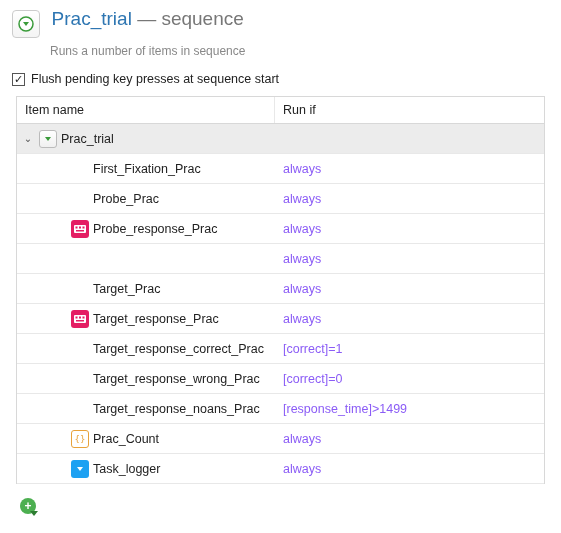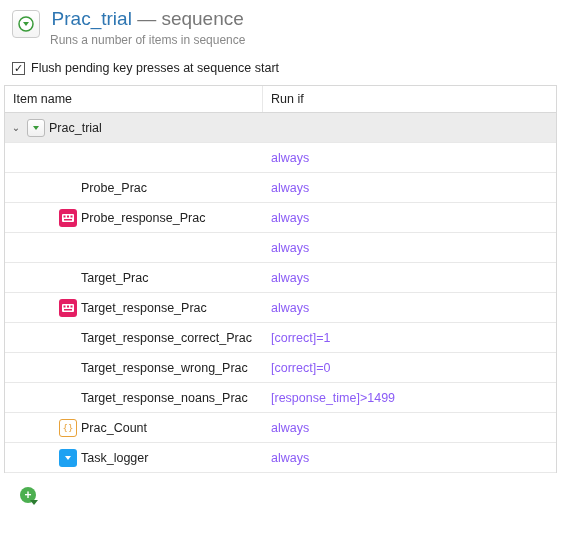--- a/index.html
+++ b/index.html
@@ -33,21 +33,21 @@
   .title-line {
     font-size: 19px;
     line-height: 22px;
     text-align: center;
   }
   .title-name { color: #2e76b2; }
   .title-type { color: #777; }
   .subtitle {
     font-size: 12px;
     color: #888;
-    margin-top: 3px;
+    margin-top: 14px;
   }
   .checkbox-row {
     display: flex;
     align-items: center;
     gap: 6px;
     padding: 4px 12px 10px 12px;
     font-size: 12.5px;
     color: #222;
   }
   .checkbox {
@@ -56,21 +56,21 @@
     border: 1px solid #555;
     background: #fff;
     display: flex;
     align-items: center;
     justify-content: center;
     font-size: 11px;
     line-height: 1;
     color: #222;
   }
   .table-wrap {
-    margin: 0 4px;
+    margin: 0 16px;
     border: 1px solid #d8d8d8;
     border-bottom: none;
   }
   .table-header {
     display: flex;
     background: #fff;
     border-bottom: 1px solid #d8d8d8;
   }
   .col {
     padding: 6px 8px;
@@ -211,20 +211,21 @@
       </div>
       <div class="cell-runif"></div>
     </div>
 
     <div id="children">
         <div class="row">
           <div class="cell-name">
             <span class="expander"></span>
             <span class="indent"></span>
             <span class="item-icon icon-rainbow"></span>
+            <span class="item-label">First_Fixation_Prac</span>
           </div>
           <div class="cell-runif">always</div>
         </div>
         <div class="row">
           <div class="cell-name">
             <span class="expander"></span>
             <span class="indent"></span>
             <span class="item-icon icon-rainbow"></span>
             <span class="item-label">Probe_Prac</span>
           </div>

